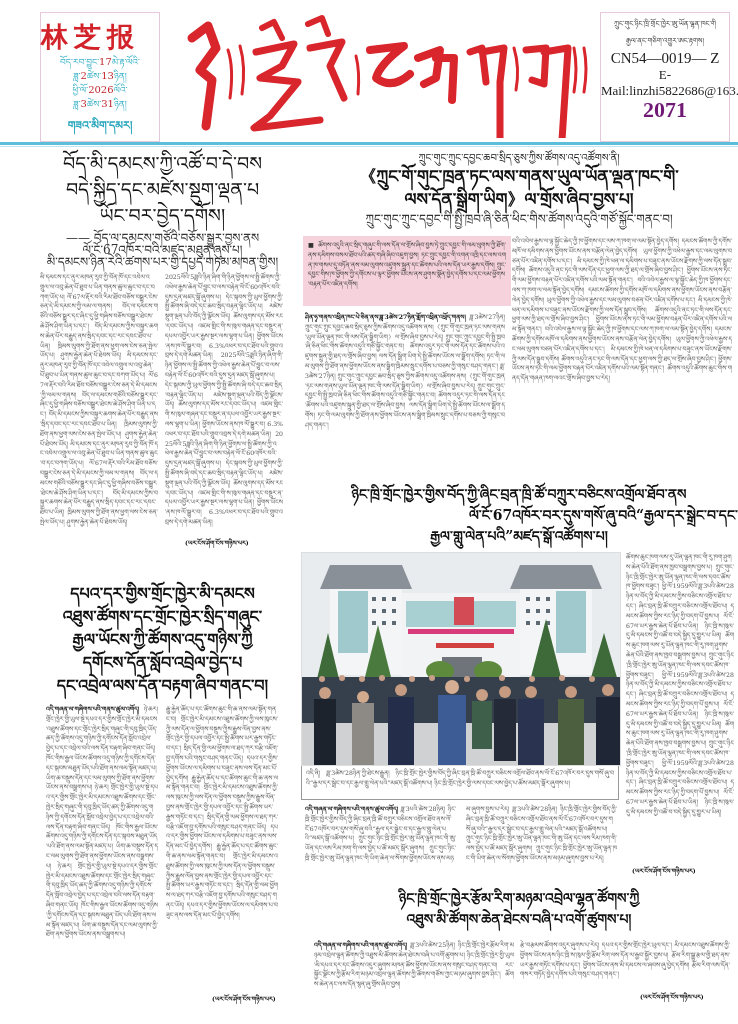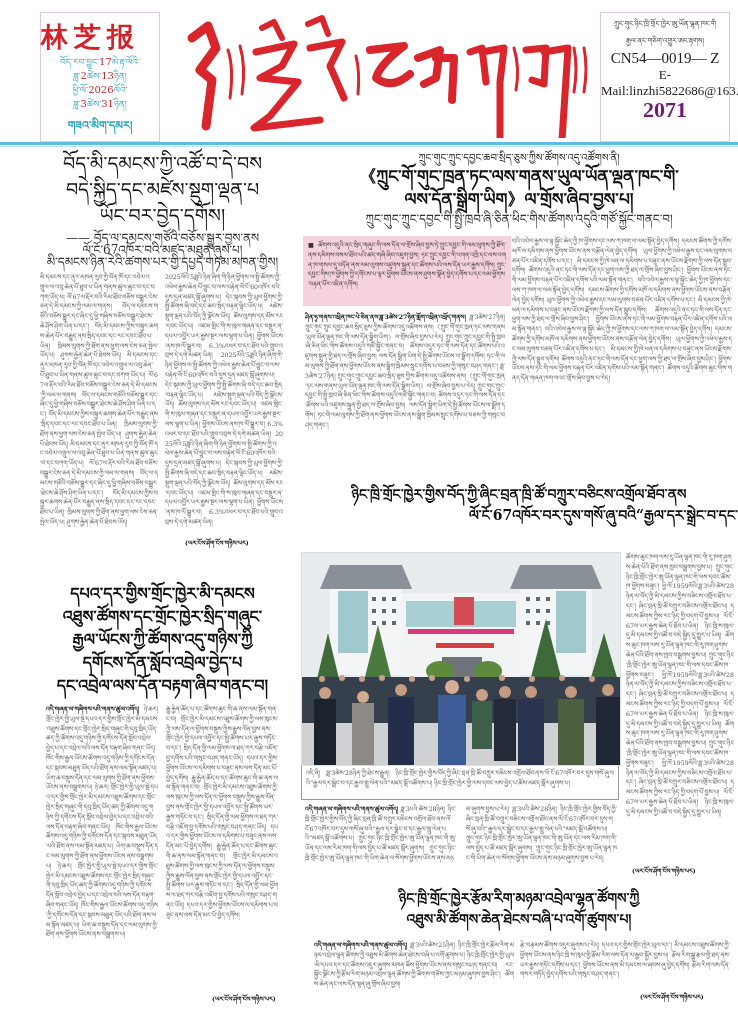--- a/index.html
+++ b/index.html
@@ -121,20 +121,21 @@
 <div class="abs body" style="left:305px;top:312px;width:200px;height:160px;">
   <span class="lead">ཤིན་ཧྭ་གནས་འཕྲིན་ཁང་པེ་ཅིན་ནས་ཟླ་3ཚེས་27ཉིན་གློག་འཕྲིན་འཕྲོད་གནས།</span> <span>ཟླ་3ཚེས་27ཉིན། ཀྲུང་གུང་ཀྲུང་དབྱང་ཆབ་སྲིད་ཅུས་ཀྱིས་ཚོགས་འདུ་འཚོགས་ནས།《ཀྲུང་གོ་གུང་ཁྲན་ཏང་ལས་གནས་ཡུལ་ཡོན་ལྡན་ཁང་གི་ལས་དོན་སྒྲིག་ཡིག》ལ་གྲོས་ཞིབ་བྱས་པ་རེད། ཀྲུང་གུང་ཀྲུང་དབྱང་གི་སྤྱི་ཁྲབ་ཞི་ཅིན་ཕིང་གིས་ཚོགས་འདུའི་གཙོ་སྐྱོང་གནང་བ། ཚོགས་འདུར་ཏང་གི་ལས་དོན་དང་ཚོགས་པའི་འཛུགས་སྐྲུན་གྱི་ཐད་ལ་གྲོས་ཞིབ་བྱས། ལས་དོན་སྒྲིག་ཡིག་དེ་སྤྱི་ཚོགས་ཡོངས་ལ་སྒྲོག་དགོས། ཏང་གི་ལམ་ལུགས་ཀྱི་ཐོག་ནས་ཕྱོགས་ཡོངས་ནས་སྒྲིག་ཁྲིམས་སྲུང་དགོས་པ་བཅས་ཀྱི་གསུང་བཤད་གནང་།</span> <span>ཟླ་3ཚེས་27ཉིན། ཀྲུང་གུང་ཀྲུང་དབྱང་ཆབ་སྲིད་ཅུས་ཀྱིས་ཚོགས་འདུ་འཚོགས་ནས།《ཀྲུང་གོ་གུང་ཁྲན་ཏང་ལས་གནས་ཡུལ་ཡོན་ལྡན་ཁང་གི་ལས་དོན་སྒྲིག་ཡིག》ལ་གྲོས་ཞིབ་བྱས་པ་རེད། ཀྲུང་གུང་ཀྲུང་དབྱང་གི་སྤྱི་ཁྲབ་ཞི་ཅིན་ཕིང་གིས་ཚོགས་འདུའི་གཙོ་སྐྱོང་གནང་བ། ཚོགས་འདུར་ཏང་གི་ལས་དོན་དང་ཚོགས་པའི་འཛུགས་སྐྲུན་གྱི་ཐད་ལ་གྲོས་ཞིབ་བྱས། ལས་དོན་སྒྲིག་ཡིག་དེ་སྤྱི་ཚོགས་ཡོངས་ལ་སྒྲོག་དགོས། ཏང་གི་ལམ་ལུགས་ཀྱི་ཐོག་ནས་ཕྱོགས་ཡོངས་ནས་སྒྲིག་ཁྲིམས་སྲུང་དགོས་པ་བཅས་ཀྱི་གསུང་བཤད་གནང་།</span>
 </div>
 <div class="abs body" style="left:512px;top:236px;width:220px;height:230px;">
   <span>བའི་འབེལ་རྒྱས་ལ་ལྟ་སྐྱོང་ཆེད་ཀྱི་ཁ་ཕྱོགས་དང་ལས་ཀ་ཁག་ལ་ལམ་སྟོན་བྱེད་དགོས། དམངས་ཚོགས་ཀྱི་དགོས་མཁོ་ལ་དམིགས་ནས་ཕྱོགས་ཡོངས་ནས་བརྩོན་ལེན་བྱེད་དགོས། ཡུལ་ཕྱོགས་ཀྱི་འཕེལ་རྒྱས་དང་ལམ་ལུགས་བཙན་པོར་འཛིན་དགོས་པ་དང་། མི་དམངས་ཀྱི་ཁེ་ཕན་ལ་དམིགས་པ་བཟུང་ནས་ཡོངས་རྫོགས་ཀྱི་ལས་དོན་སྒྲུབ་དགོས། ཚོགས་འདུའི་ནང་ཏང་གི་ལས་དོན་དང་ཕྱག་ལས་ཀྱི་ཐད་ལ་གྲོས་ཞིབ་བྱས་ཤིང་། ཕྱོགས་ཡོངས་ནས་ཏང་གི་ལམ་ཕྱོགས་བརྟན་པོར་འཛིན་དགོས་པའི་ལམ་སྟོན་གནང་།</span> <span>བའི་འབེལ་རྒྱས་ལ་ལྟ་སྐྱོང་ཆེད་ཀྱི་ཁ་ཕྱོགས་དང་ལས་ཀ་ཁག་ལ་ལམ་སྟོན་བྱེད་དགོས། དམངས་ཚོགས་ཀྱི་དགོས་མཁོ་ལ་དམིགས་ནས་ཕྱོགས་ཡོངས་ནས་བརྩོན་ལེན་བྱེད་དགོས། ཡུལ་ཕྱོགས་ཀྱི་འཕེལ་རྒྱས་དང་ལམ་ལུགས་བཙན་པོར་འཛིན་དགོས་པ་དང་། མི་དམངས་ཀྱི་ཁེ་ཕན་ལ་དམིགས་པ་བཟུང་ནས་ཡོངས་རྫོགས་ཀྱི་ལས་དོན་སྒྲུབ་དགོས། ཚོགས་འདུའི་ནང་ཏང་གི་ལས་དོན་དང་ཕྱག་ལས་ཀྱི་ཐད་ལ་གྲོས་ཞིབ་བྱས་ཤིང་། ཕྱོགས་ཡོངས་ནས་ཏང་གི་ལམ་ཕྱོགས་བརྟན་པོར་འཛིན་དགོས་པའི་ལམ་སྟོན་གནང་།</span> <span>བའི་འབེལ་རྒྱས་ལ་ལྟ་སྐྱོང་ཆེད་ཀྱི་ཁ་ཕྱོགས་དང་ལས་ཀ་ཁག་ལ་ལམ་སྟོན་བྱེད་དགོས། དམངས་ཚོགས་ཀྱི་དགོས་མཁོ་ལ་དམིགས་ནས་ཕྱོགས་ཡོངས་ནས་བརྩོན་ལེན་བྱེད་དགོས། ཡུལ་ཕྱོགས་ཀྱི་འཕེལ་རྒྱས་དང་ལམ་ལུགས་བཙན་པོར་འཛིན་དགོས་པ་དང་། མི་དམངས་ཀྱི་ཁེ་ཕན་ལ་དམིགས་པ་བཟུང་ནས་ཡོངས་རྫོགས་ཀྱི་ལས་དོན་སྒྲུབ་དགོས། ཚོགས་འདུའི་ནང་ཏང་གི་ལས་དོན་དང་ཕྱག་ལས་ཀྱི་ཐད་ལ་གྲོས་ཞིབ་བྱས་ཤིང་། ཕྱོགས་ཡོངས་ནས་ཏང་གི་ལམ་ཕྱོགས་བརྟན་པོར་འཛིན་དགོས་པའི་ལམ་སྟོན་གནང་།</span> <span>ཚོགས་འདུའི་ཚོགས་ཆུང་གིས་གནད་དོན་གཞན་ཁག་ལའང་གྲོས་ཞིབ་བྱས་པ་རེད།</span>
 </div>
 
 <div class="abs" style="left:300px;top:484px;width:438px;">
   <div class="h2" style="font-size:14px;line-height:21px;">ཉིང་ཁྲི་གྲོང་ཁྱེར་གྱིས་བོད་ཀྱི་ཞིང་བྲན་ཁྲི་ཚོ་བཀྲུར་བཅིངས་འགྲོལ་ཐོབ་ནས</div>
   <div class="h2" style="font-size:14px;line-height:21px;text-align:right;">ལོ་ངོ་67འཁོར་བར་དུས་གསོ་ཞུ་བའི“རྒྱལ་དར་སྒྲེང་བ་དང་</div>
+  <div class="h2" style="font-size:14px;line-height:21px;">རྒྱལ་གླུ་ལེན་པའི”མཛད་སྒོ་འཚོགས་པ།</div>
 </div>
 
 <div class="abs photo">
   <svg viewBox="0 0 318 212" width="318" height="212" preserveAspectRatio="none">
     <rect x="0" y="0" width="318" height="212" fill="#e9ecef"></rect>
 
     <rect x="28" y="12" width="72" height="110" fill="#f4f5f6"></rect>
     <rect x="218" y="12" width="72" height="110" fill="#f4f5f6"></rect>
     <polygon points="28,12 100,12 110,36 18,36" fill="#8a9097"></polygon>
     <polygon points="218,12 290,12 300,36 208,36" fill="#8a9097"></polygon>

